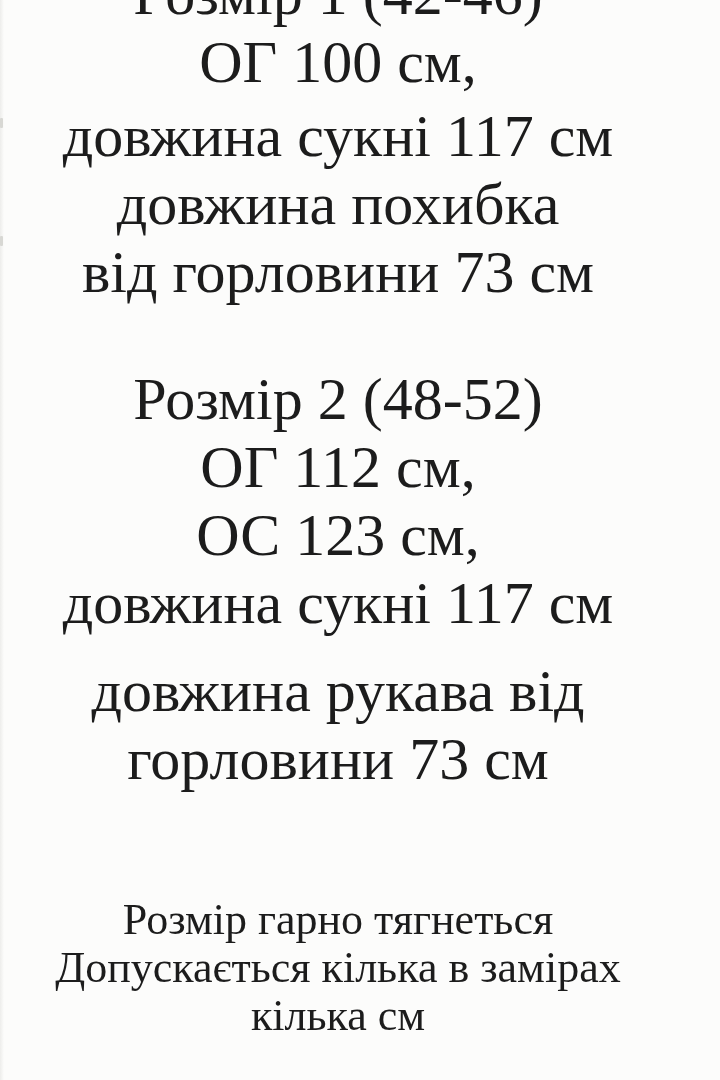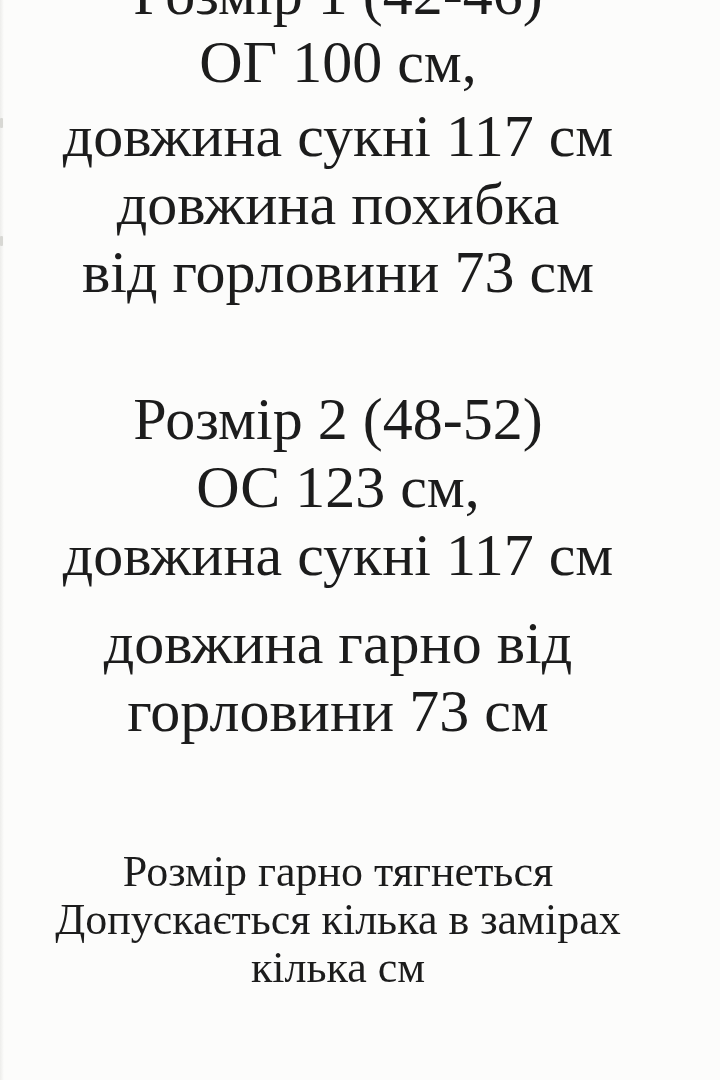--- a/index.html
+++ b/index.html
@@ -26,21 +26,21 @@
     line-height: 68px;
     white-space: nowrap;
   }
   .grp-a {
     margin-top: -40px; 
   }
   .grp-a .l3 {
     margin-top: 6px;
   }
   .grp-b {
-    margin-top: 79px;
+    margin-top: 59px;
   }
   .grp-b .l4 {
     margin-top: 20px;
   }
   .notes {
     margin-top: 103px;
     font-size: 44px;
     line-height: 48px;
     white-space: nowrap;
   }
@@ -75,23 +75,24 @@
   <div class="big grp-a">
     <div class="l0">Розмір 1 (42-46)</div>
     <div class="l1">ОГ 100 см,</div>
     <div class="l3">довжина сукні 117 см</div>
     <div class="l4">довжина похибка</div>
     <div class="l5">від горловини 73 см</div>
   </div>
 
   <div class="big grp-b">
     <div class="l0">Розмір 2 (48-52)</div>
+    <div class="l1">ОГ 112 см,</div>
     <div class="l2">ОС 123 см,</div>
     <div class="l3">довжина сукні 117 см</div>
-    <div class="l4">довжина гарно від</div>
+    <div class="l4">довжина рукава від</div>
     <div class="l5">горловини 73 см</div>
   </div>
 
   <div class="notes">
     <div>Розмір гарно тягнеться</div>
     <div>Допускається кілька в замірах</div>
     <div>кілька см</div>
   </div>
 
 </div>

